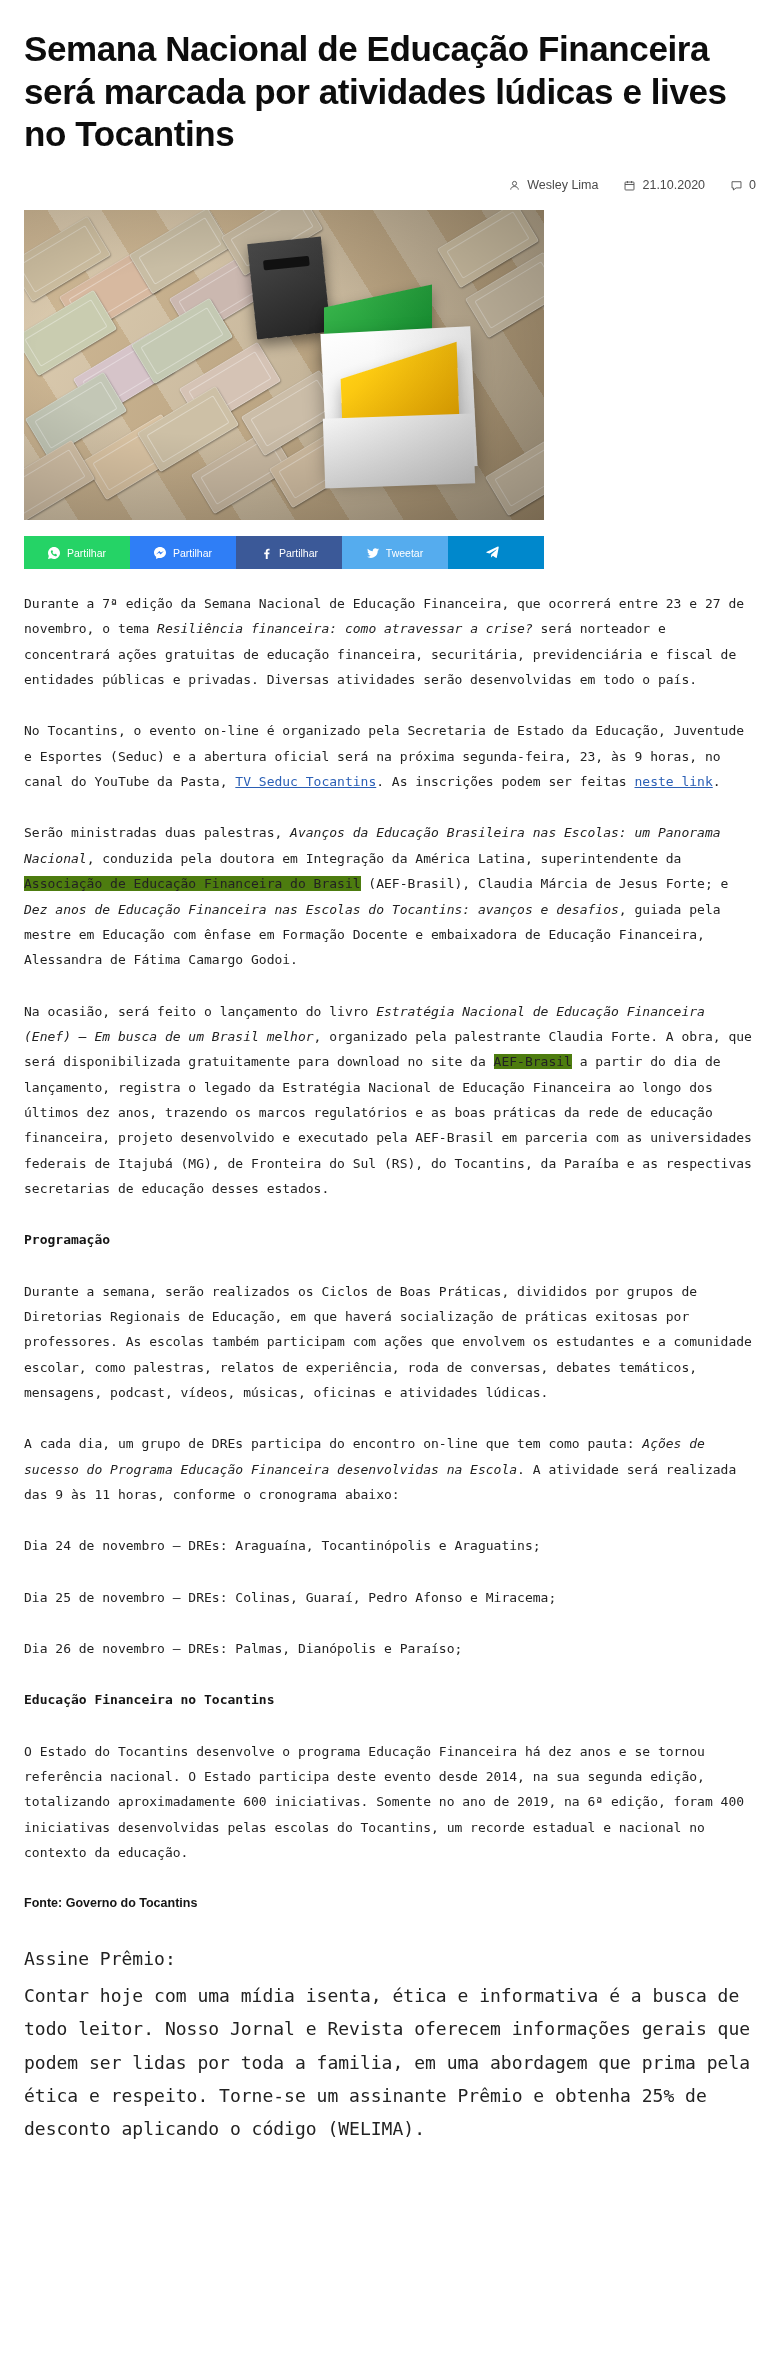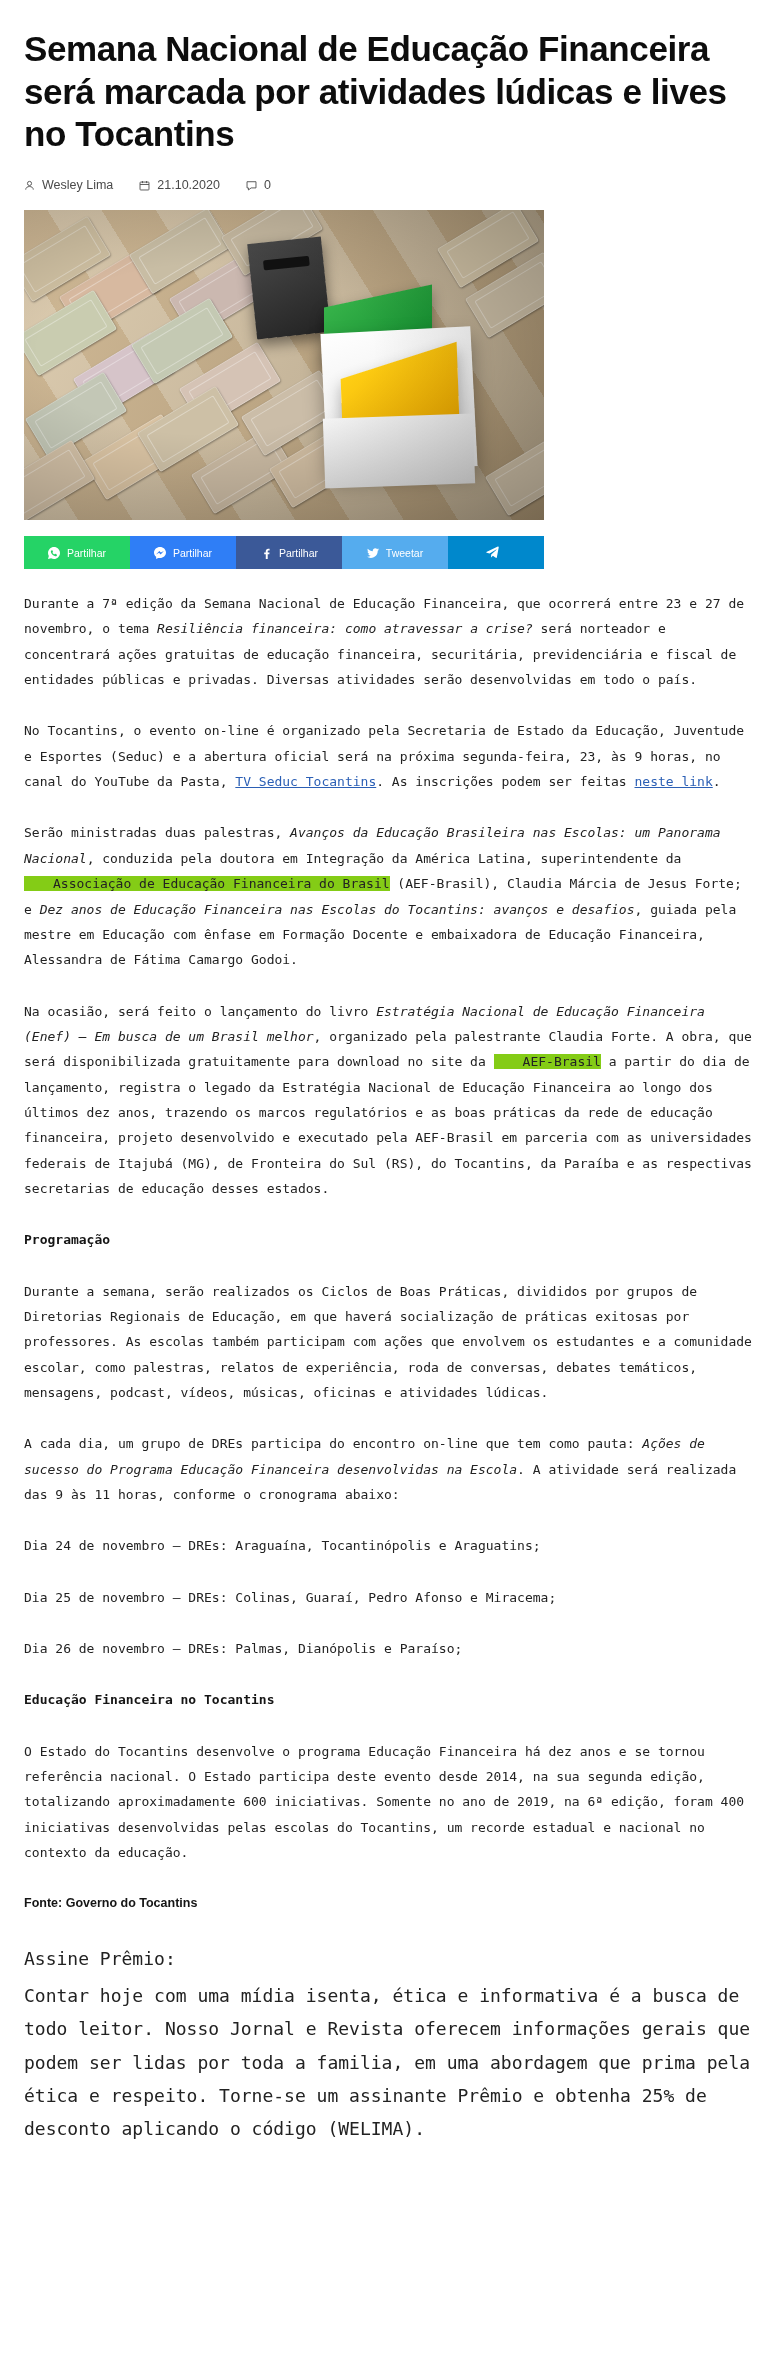--- a/index.html
+++ b/index.html
@@ -29,20 +29,21 @@
     color: #0d0d0d;
   }
   .meta {
     display: flex;
     align-items: center;
     gap: 26px;
     font-family: "Liberation Sans", sans-serif;
     font-size: 12.5px;
     color: #4a4a4a;
     margin-bottom: 18px;
+    justify-content: flex-end;
   }
   .meta .meta-item {
     display: flex;
     align-items: center;
     gap: 7px;
   }
   .meta svg { display: block; }
   .hero-wrap {
     width: 520px;
     margin-bottom: 16px;
@@ -157,21 +158,21 @@
   
   .body-text {
     font-family: "DejaVu Sans Mono", monospace;
     font-size: 13px;
     line-height: 1.95;
     color: #222222;
     max-width: 730px;
   }
   .body-text p { margin: 0 0 26px 0; }
   .body-text em { font-style: italic; }
-  .hl { background: #84cc16; padding-left: 29px; }
+  .hl { background: #4d7c0f; }
   a.inline-link {
     color: #2b5fb5;
     text-decoration: underline;
   }
   .section-head {
     font-family: "DejaVu Sans Mono", monospace;
     font-size: 13px;
     font-weight: bold;
     color: #151515;
     margin: 0 0 24px 0;

